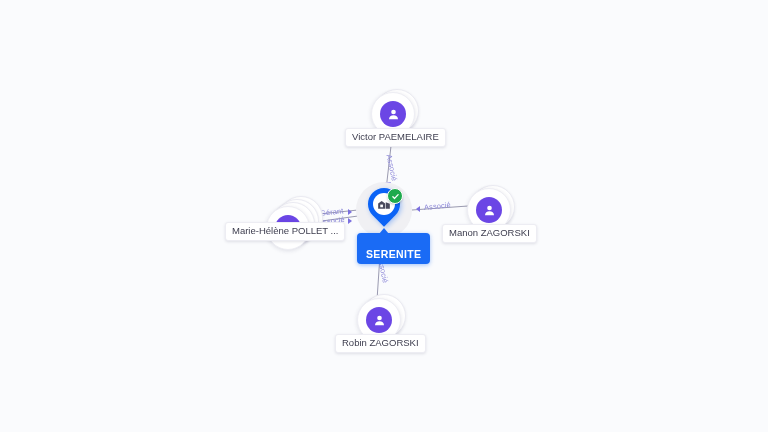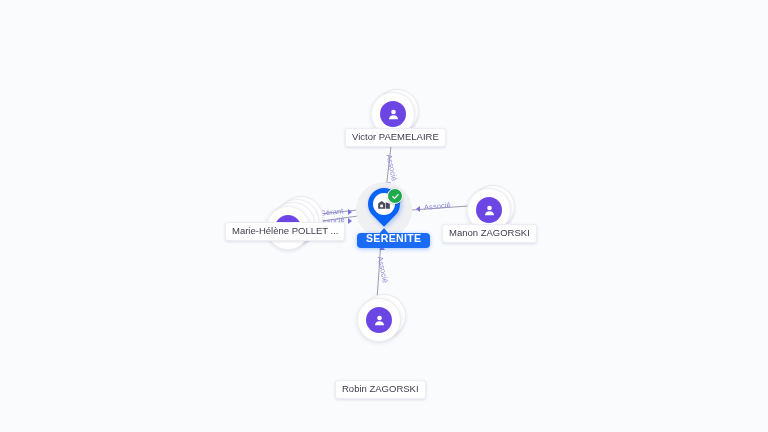--- a/index.html
+++ b/index.html
@@ -188,21 +188,21 @@
   #company-label {
     position: absolute;
     left: 357px;
     top: 233px;
     background: #1a6bf5;
     color: #ffffff;
     font-size: 10.5px;
     font-weight: bold;
     letter-spacing: .35px;
     border-radius: 4px;
-    padding: 0 9px 4px 9px;
+    padding: 16px 9px 4px 9px;
     white-space: nowrap;
     line-height: 1;
     box-shadow: 0 1px 4px rgba(26,107,245,.4);
   }
   #company-label-caret {
     position: absolute;
     left: 379px;
     top: 228px;
     width: 0; height: 0;
     border-left: 5px solid transparent;
@@ -294,21 +294,21 @@
       <div class="stack-card" style="left:5px; top:-4px;"></div>
       <div class="avatar-ring">
         <div class="avatar-circle">
           <svg width="15" height="15" viewBox="0 0 24 24" fill="#ffffff">
             <circle cx="12" cy="8" r="3.7"></circle>
             <path d="M4.8 19.5c0-4 3.3-6.2 7.2-6.2s7.2 2.2 7.2 6.2z"></path>
           </svg>
         </div>
       </div>
     </div>
-    <div class="node-label" style="left:-22px; top:36px;margin-top:46px;">Robin ZAGORSKI</div>
+    <div class="node-label" style="left:-22px; top:36px;">Robin ZAGORSKI</div>
   </div>
 
   <div id="company-node">
     <div class="company-halo"></div>
     <div class="pin">
       <div class="pin-inner">
         <svg width="14" height="14" viewBox="0 0 24 24" fill="#4a4a5c">
           <path d="M2 20V11l6-4.2L14 11v9H2z"></path>
           <path d="M15 20V9l7 2.6V20h-7z"></path>
           <rect x="5.6" y="13" width="4.6" height="4.6" fill="#ffffff"></rect>

